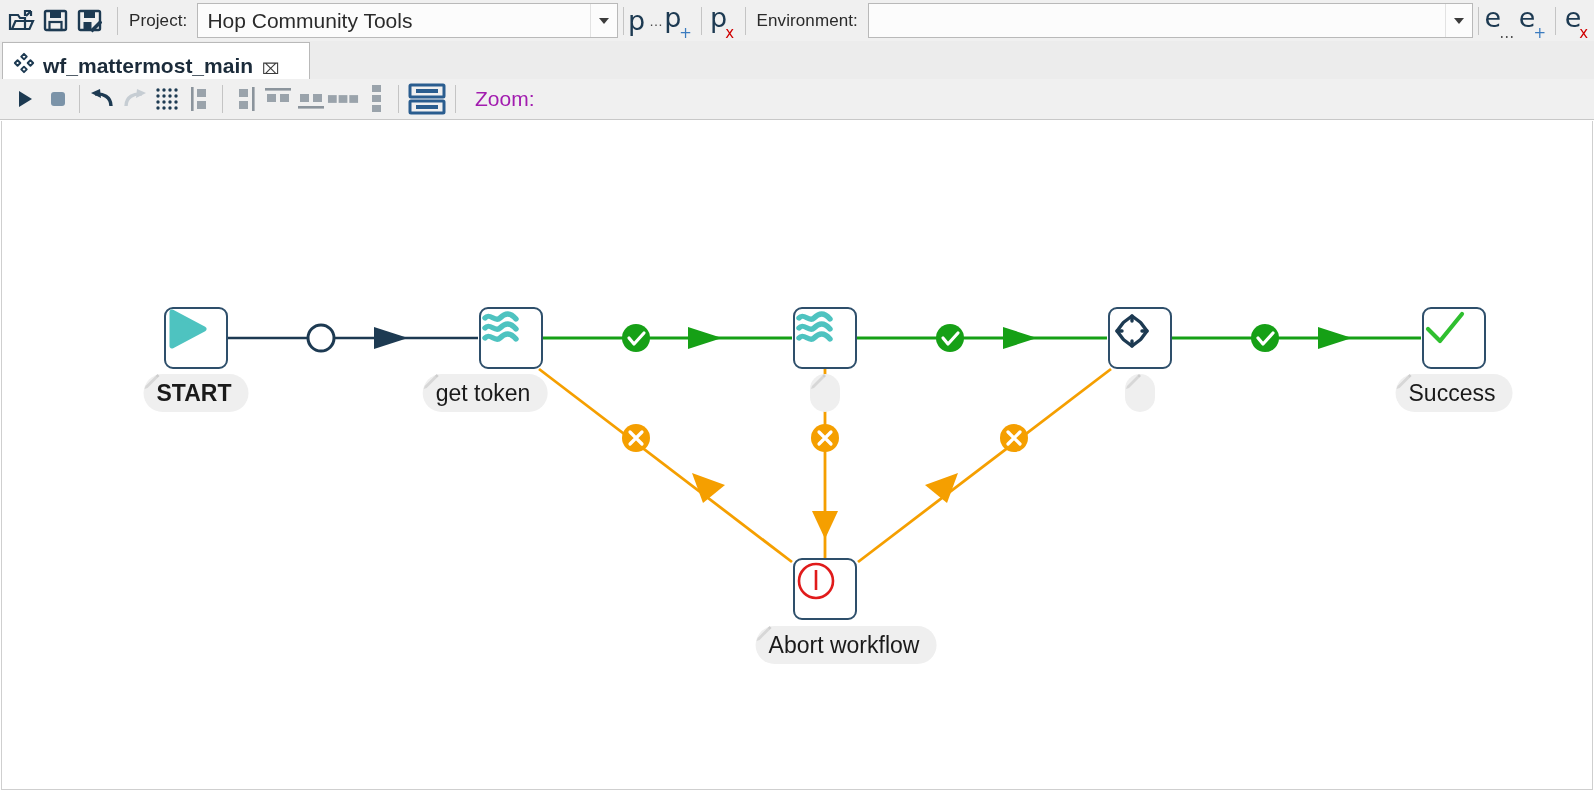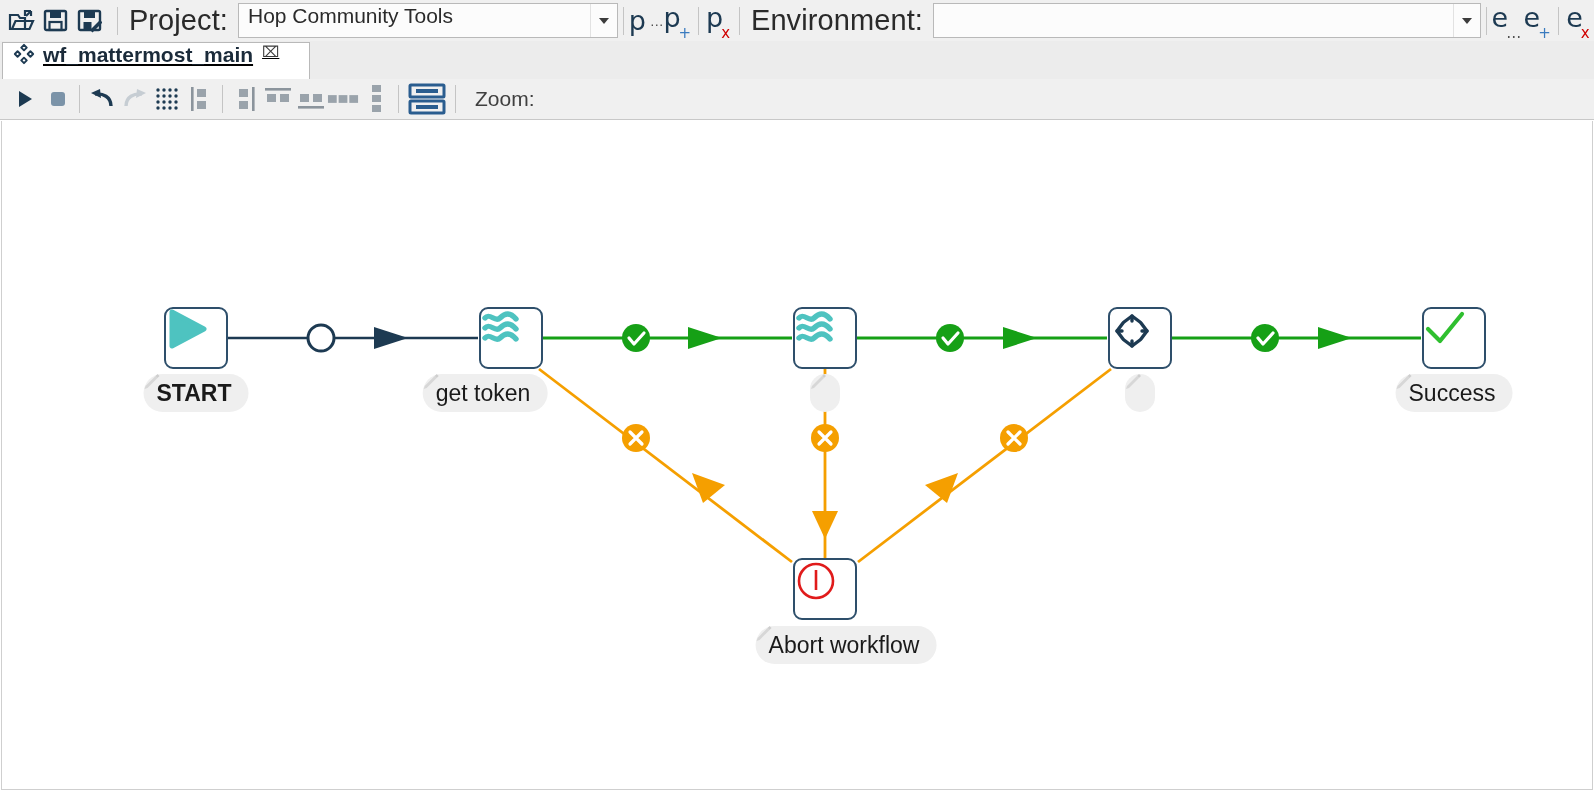--- a/index.html
+++ b/index.html
@@ -19,27 +19,27 @@
     display: flex; align-items: center;
   }
   .tb-icons { display: flex; align-items: center; height: 100%; padding: 0 6px 0 4px; }
   .tb-btn {
     width: 34px; height: 36px;
     display: flex; align-items: center; justify-content: center;
     cursor: default;
   }
   .sep { width: 1px; height: 28px; background: #c4c4c4; margin: 0 5px; }
   .tb-label {
-    font-size: 29px; color: #2a2a2a; padding: 0 10px 0 6px;
+    font-size: 17px; color: #2a2a2a; padding: 0 10px 0 6px;
     white-space: nowrap; letter-spacing: .1px;
   }
   .combo {
     position: relative; height: 33px; background: #fcfcfc;
     border: 1px solid #b9b9b9;
-    display: flex; align-items: flex-start;
+    display: flex; align-items: center;
   }
   .combo .val {
     font-size: 21px; color: #2b2b2b; padding-left: 9px; flex: 1;
     white-space: nowrap; overflow: hidden;
   }
   .combo .arrow {
     width: 26px; height: 100%; display: flex; align-items: center; justify-content: center;
     border-left: 1px solid #e2e2e2; background: #fcfcfc;
   }
   .caret { width: 0; height: 0; border-left: 5px solid transparent; border-right: 5px solid transparent; border-top: 6px solid #3c3c3c; }
@@ -54,38 +54,37 @@
 
   
   .tabbar {
     position: absolute; left: 0; top: 41px; width: 1594px; height: 38px;
     background: #ececec; border-bottom: 1px solid #c2c2c2;
   }
   .tab {
     position: absolute; left: 2px; top: 1px; height: 37px;
     background: #ffffff;
     border: 1px solid #b9b9b9; border-bottom: none;
-    display: flex; align-items: flex-start; padding: 0 8px 1px 10px;
+    display: flex; align-items: flex-end; padding: 0 8px 1px 10px;
     box-sizing: border-box;
-    text-decoration: underline;
   }
   .tab-title {
     font-size: 21px; font-weight: bold; color: #1b2b3a; padding: 0 7px 0 8px;
     white-space: nowrap;
   }
   .tab-close { font-size: 15px; color: #3d3d3d; padding: 0 2px; }
 
   
   .toolbar-wf {
     position: absolute; left: 0; top: 79px; width: 1594px; height: 41px;
     background: #f0f0f0; border-bottom: 1px solid #c8c8c8;
     display: flex; align-items: center; padding-left: 8px; box-sizing: border-box;
   }
   .wf-btn { width: 33px; height: 34px; display: flex; align-items: center; justify-content: center; }
-  .zoom-label { font-size: 21px; color: #404040; padding: 0 8px 0 14px; white-space: nowrap; }
+  .zoom-label { font-size: 21px; color: #a21caf; padding: 0 8px 0 14px; white-space: nowrap; }
   .combo-zoom { width: 195px; }
 
   
   .canvas {
     position: absolute; left: 1px; top: 121px;
     width: 1592px; height: 669px;
     background: #ffffff;
     border: 1px solid #cfcfcf;
     border-top: none;
     box-sizing: border-box;

